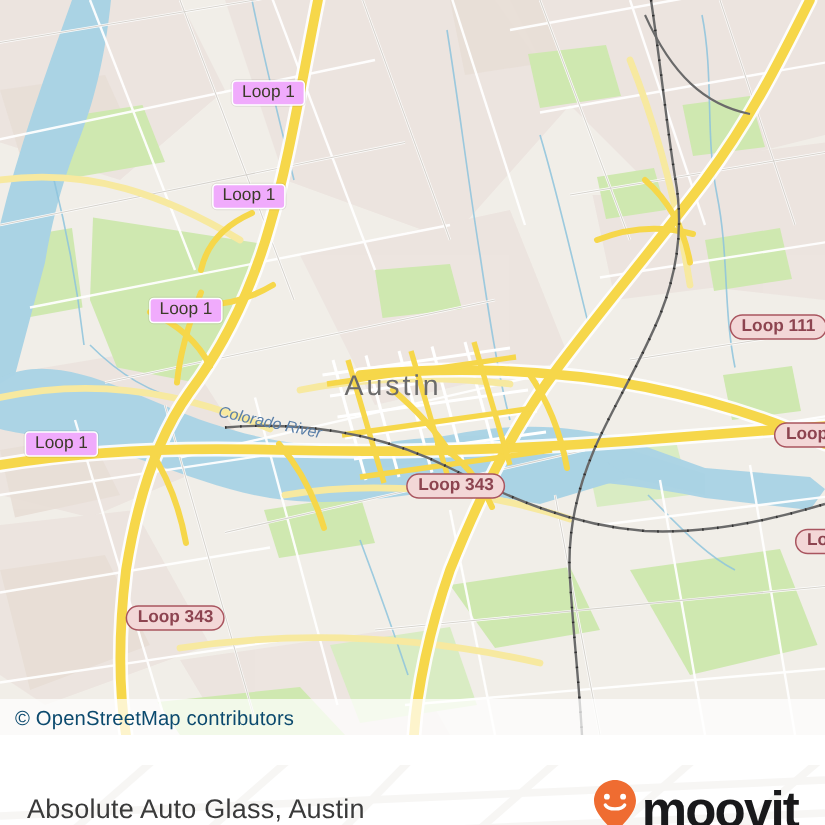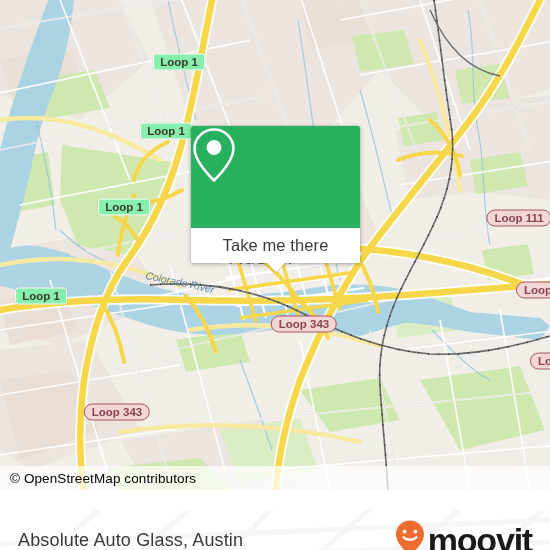--- a/index.html
+++ b/index.html
@@ -14,21 +14,21 @@
     background:#f2efe9; overflow:hidden;
   }
   #map svg { position:absolute; left:0; top:0; }
 
   
   #attrib {
     position:absolute; left:0; top:466px; width:550px; height:24px;
     background:rgba(255,255,255,0.72);
     display:flex; align-items:center;
     padding-left:10px;
-    font-size:13.5px; color:#000000; letter-spacing:.1px;
+    font-size:13.5px; color:#0c4a6e; letter-spacing:.1px;
   }
 
   
   #popup {
     position:absolute; left:191px; top:126px; width:169px; height:137px;
     background:#ffffff;
     box-shadow:0 1px 4px rgba(0,0,0,.32), 0 0 0 .5px rgba(0,0,0,.07);
     border-radius:2px;
     overflow:visible;
   }
@@ -68,23 +68,23 @@
     display:flex; align-items:center; gap:2px;
   }
   #brand-word {
     font-size:34px; font-weight:bold; color:#19191b;
     letter-spacing:-1.2px; line-height:1;
   }
 
   
   .shield { position:absolute; transform:translate(-50%,-50%); white-space:nowrap; }
   .sh-yellow {
-    background:#86efac; border:1.4px solid #ffffff;
+    background:#f0abfc; border:1.4px solid #ffffff;
     border-radius:3px; padding:1px 6px 2px 6px;
-    font-size:11.5px; font-weight:bold; color:#3b3b28;
+    font-size:11.5px; font-weight:normal; color:#3b3b28;
     box-shadow:0 0 0 .6px rgba(0,0,0,.08);
   }
   .sh-pink {
     background:#f3d7d7; border:1.6px solid #a9555f;
     border-radius:9px; padding:1px 7px 2px 7px;
     font-size:11.5px; font-weight:bold; color:#8d4450;
   }
   .maplabel {
     position:absolute; transform:translate(-50%,-50%);
     white-space:nowrap; pointer-events:none;
@@ -315,35 +315,20 @@
         <div class="shield sh-yellow" style="left: 166px; top: 131px;">Loop 1</div>
         <div class="shield sh-yellow" style="left: 124px; top: 207px;">Loop 1</div>
         <div class="shield sh-yellow" style="left: 41px; top: 296px;">Loop 1</div>
         <div class="shield sh-pink" style="left: 304px; top: 324px;">Loop 343</div>
         <div class="shield sh-pink" style="left: 117px; top: 412px;">Loop 343</div>
         <div class="shield sh-pink" style="left: 519px; top: 218px;">Loop 111</div>
         <div class="shield sh-pink" style="left: 538px; top: 290px;">Loop</div>
         <div class="shield sh-pink" style="left: 545px; top: 361px;">Lo</div>
       </div>
 
-    <div id="popup">
-      <div id="popup-green">
-        <span>
-          <svg width="46" height="58" viewBox="0 0 46 58" fill="none" xmlns="http://www.w3.org/2000/svg">
-            <path d="M23 3.5 C12.2 3.5 3.6 12.0 3.6 22.5
-                     C3.6 33.0 15.0 46.5 23 54.5
-                     C31.0 46.5 42.4 33.0 42.4 22.5
-                     C42.4 12.0 33.8 3.5 23 3.5 Z" stroke="#ffffff" stroke-width="2.6" fill="none" stroke-linejoin="round"></path>
-            <circle cx="23" cy="21.5" r="7.4" fill="#ffffff"></circle>
-          </svg>
-        </span>
-      </div>
-      <div id="popup-label">Take me there</div>
-      <div id="popup-tail"></div>
-    </div>
 
     <div id="attrib">
       <span>© OpenStreetMap contributors</span>
     </div>
   </div>
 
   <div id="bottombar">
     <svg class="bgstreets" width="550" height="60" viewBox="0 0 550 60">
       <rect x="0" y="0" width="550" height="60" fill="#ffffff"></rect>
       <g stroke="#f0eeeb" stroke-width="5" fill="none">

